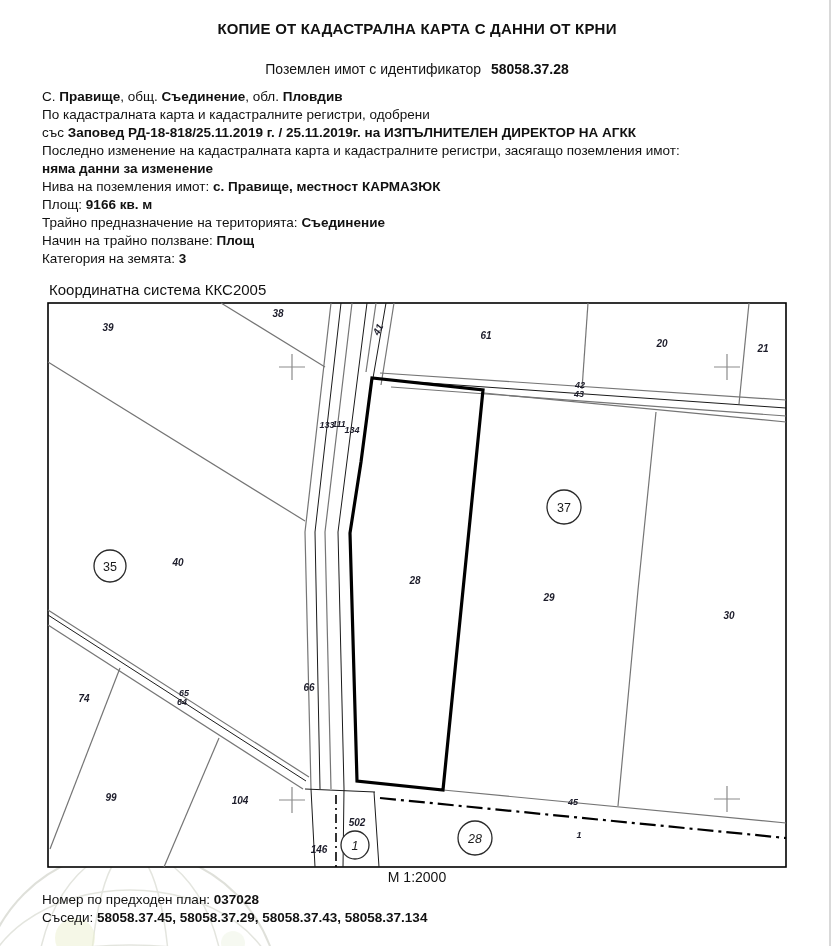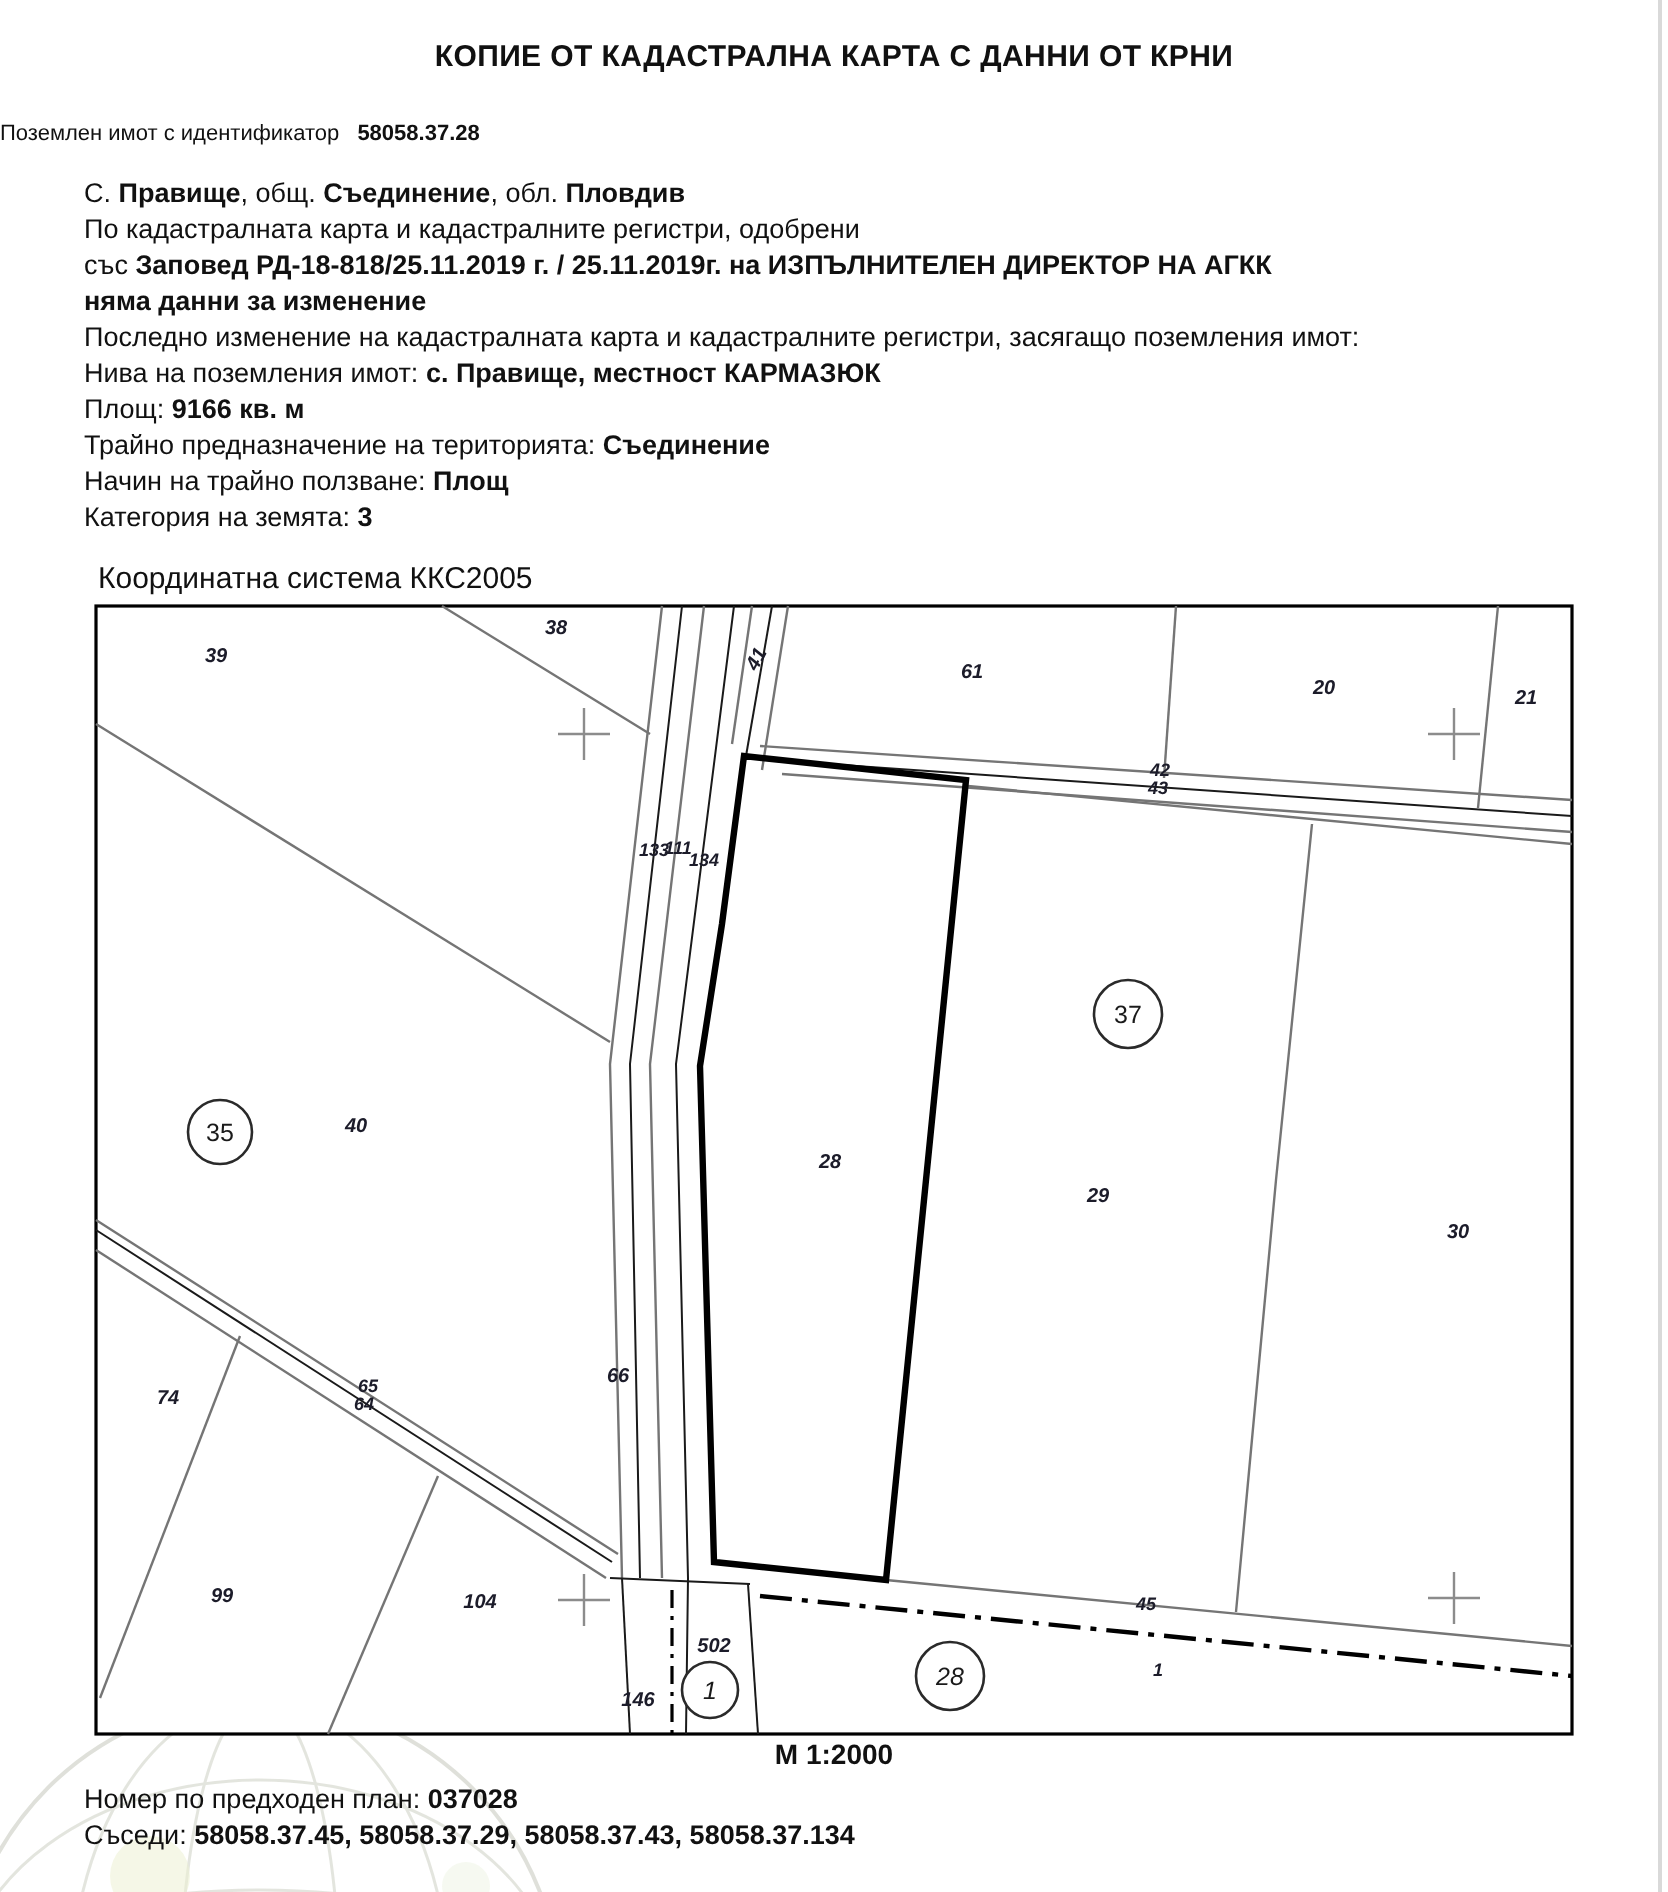--- a/index.html
+++ b/index.html
@@ -6,36 +6,36 @@
   body{
     width:834px;height:946px;position:relative;background:#ffffff;
     font-family:"Liberation Sans",sans-serif;color:#111;overflow:hidden;
   }
   .abs{position:absolute;}
   .title{
     top:20px;left:0;width:834px;text-align:center;
     font-size:15px;font-weight:700;letter-spacing:.2px;z-index:2;
   }
   .subtitle{
-    top:61px;left:0;width:834px;text-align:left;
-    font-size:11px;z-index:2;
+    top:61px;left:0;width:834px;text-align:center;
+    font-size:14px;z-index:2;
   }
   .subtitle .val{font-weight:700;margin-left:6px;}
   .tblock{
     left:42px;font-size:13.5px;line-height:18px;white-space:nowrap;z-index:2;
   }
   #info-block{top:88px;}
   #footer-block{top:891px;}
   .seg-b{font-weight:700;}
   .coord-label{
     left:49px;top:281px;font-size:15px;z-index:2;
   }
   .scale-label{
     left:48px;top:869px;width:738px;text-align:center;
-    font-size:14px;font-weight:700;z-index:2;
+    font-size:14px;font-weight:400;z-index:2;
   }
   #map-svg{left:0;top:0;z-index:1;}
   .plabel{font-family:"Liberation Sans",sans-serif;font-style:italic;font-weight:700;font-size:10px;text-anchor:middle;}
   .plabel.small{font-size:9px;}
   .clabel{font-family:"Liberation Sans",sans-serif;font-size:12.5px;text-anchor:middle;}
   .clabel.it{font-style:italic;}
   .page-edge{left:829px;top:0;width:2px;height:946px;background:#d9d9d9;z-index:0;}
 </style>
 </head>
 <body>
@@ -46,22 +46,22 @@
 
 <div class="abs subtitle">
   <span>Поземлен имот с  идентификатор</span>
   <span class="val">58058.37.28</span>
 </div>
 
 <div class="abs tblock" id="info-block">
     <div><span class="seg">С. </span><span class="seg-b">Правище</span><span class="seg">, общ. </span><span class="seg-b">Съединение</span><span class="seg">, обл. </span><span class="seg-b">Пловдив</span></div>
     <div><span class="seg">По кадастралната карта и кадастралните регистри, одобрени</span></div>
     <div><span class="seg">със </span><span class="seg-b">Заповед РД-18-818/25.11.2019 г. / 25.11.2019г. на ИЗПЪЛНИТЕЛЕН ДИРЕКТОР НА АГКК</span></div>
+    <div><span class="seg">Последно изменение на кадастралната карта и кадастралните регистри, засягащо поземления имот:</span></div>
     <div><span class="seg-b">няма данни за изменение</span></div>
-    <div><span class="seg">Последно изменение на кадастралната карта и кадастралните регистри, засягащо поземления имот:</span></div>
     <div><span class="seg">Нива на поземления имот: </span><span class="seg-b">с. Правище, местност КАРМАЗЮК</span></div>
     <div><span class="seg">Площ: </span><span class="seg-b">9166 кв. м</span></div>
     <div><span class="seg">Трайно предназначение на територията: </span><span class="seg-b">Съединение</span></div>
     <div><span class="seg">Начин на трайно ползване: </span><span class="seg-b">Площ</span></div>
     <div><span class="seg">Категория на земята: </span><span class="seg-b">3</span></div>
   </div>
 
 <div class="abs coord-label">Координатна система ККС2005</div>
 
 <svg id="map-svg" class="abs" width="834" height="946" viewBox="0 0 834 946" xmlns="http://www.w3.org/2000/svg">

